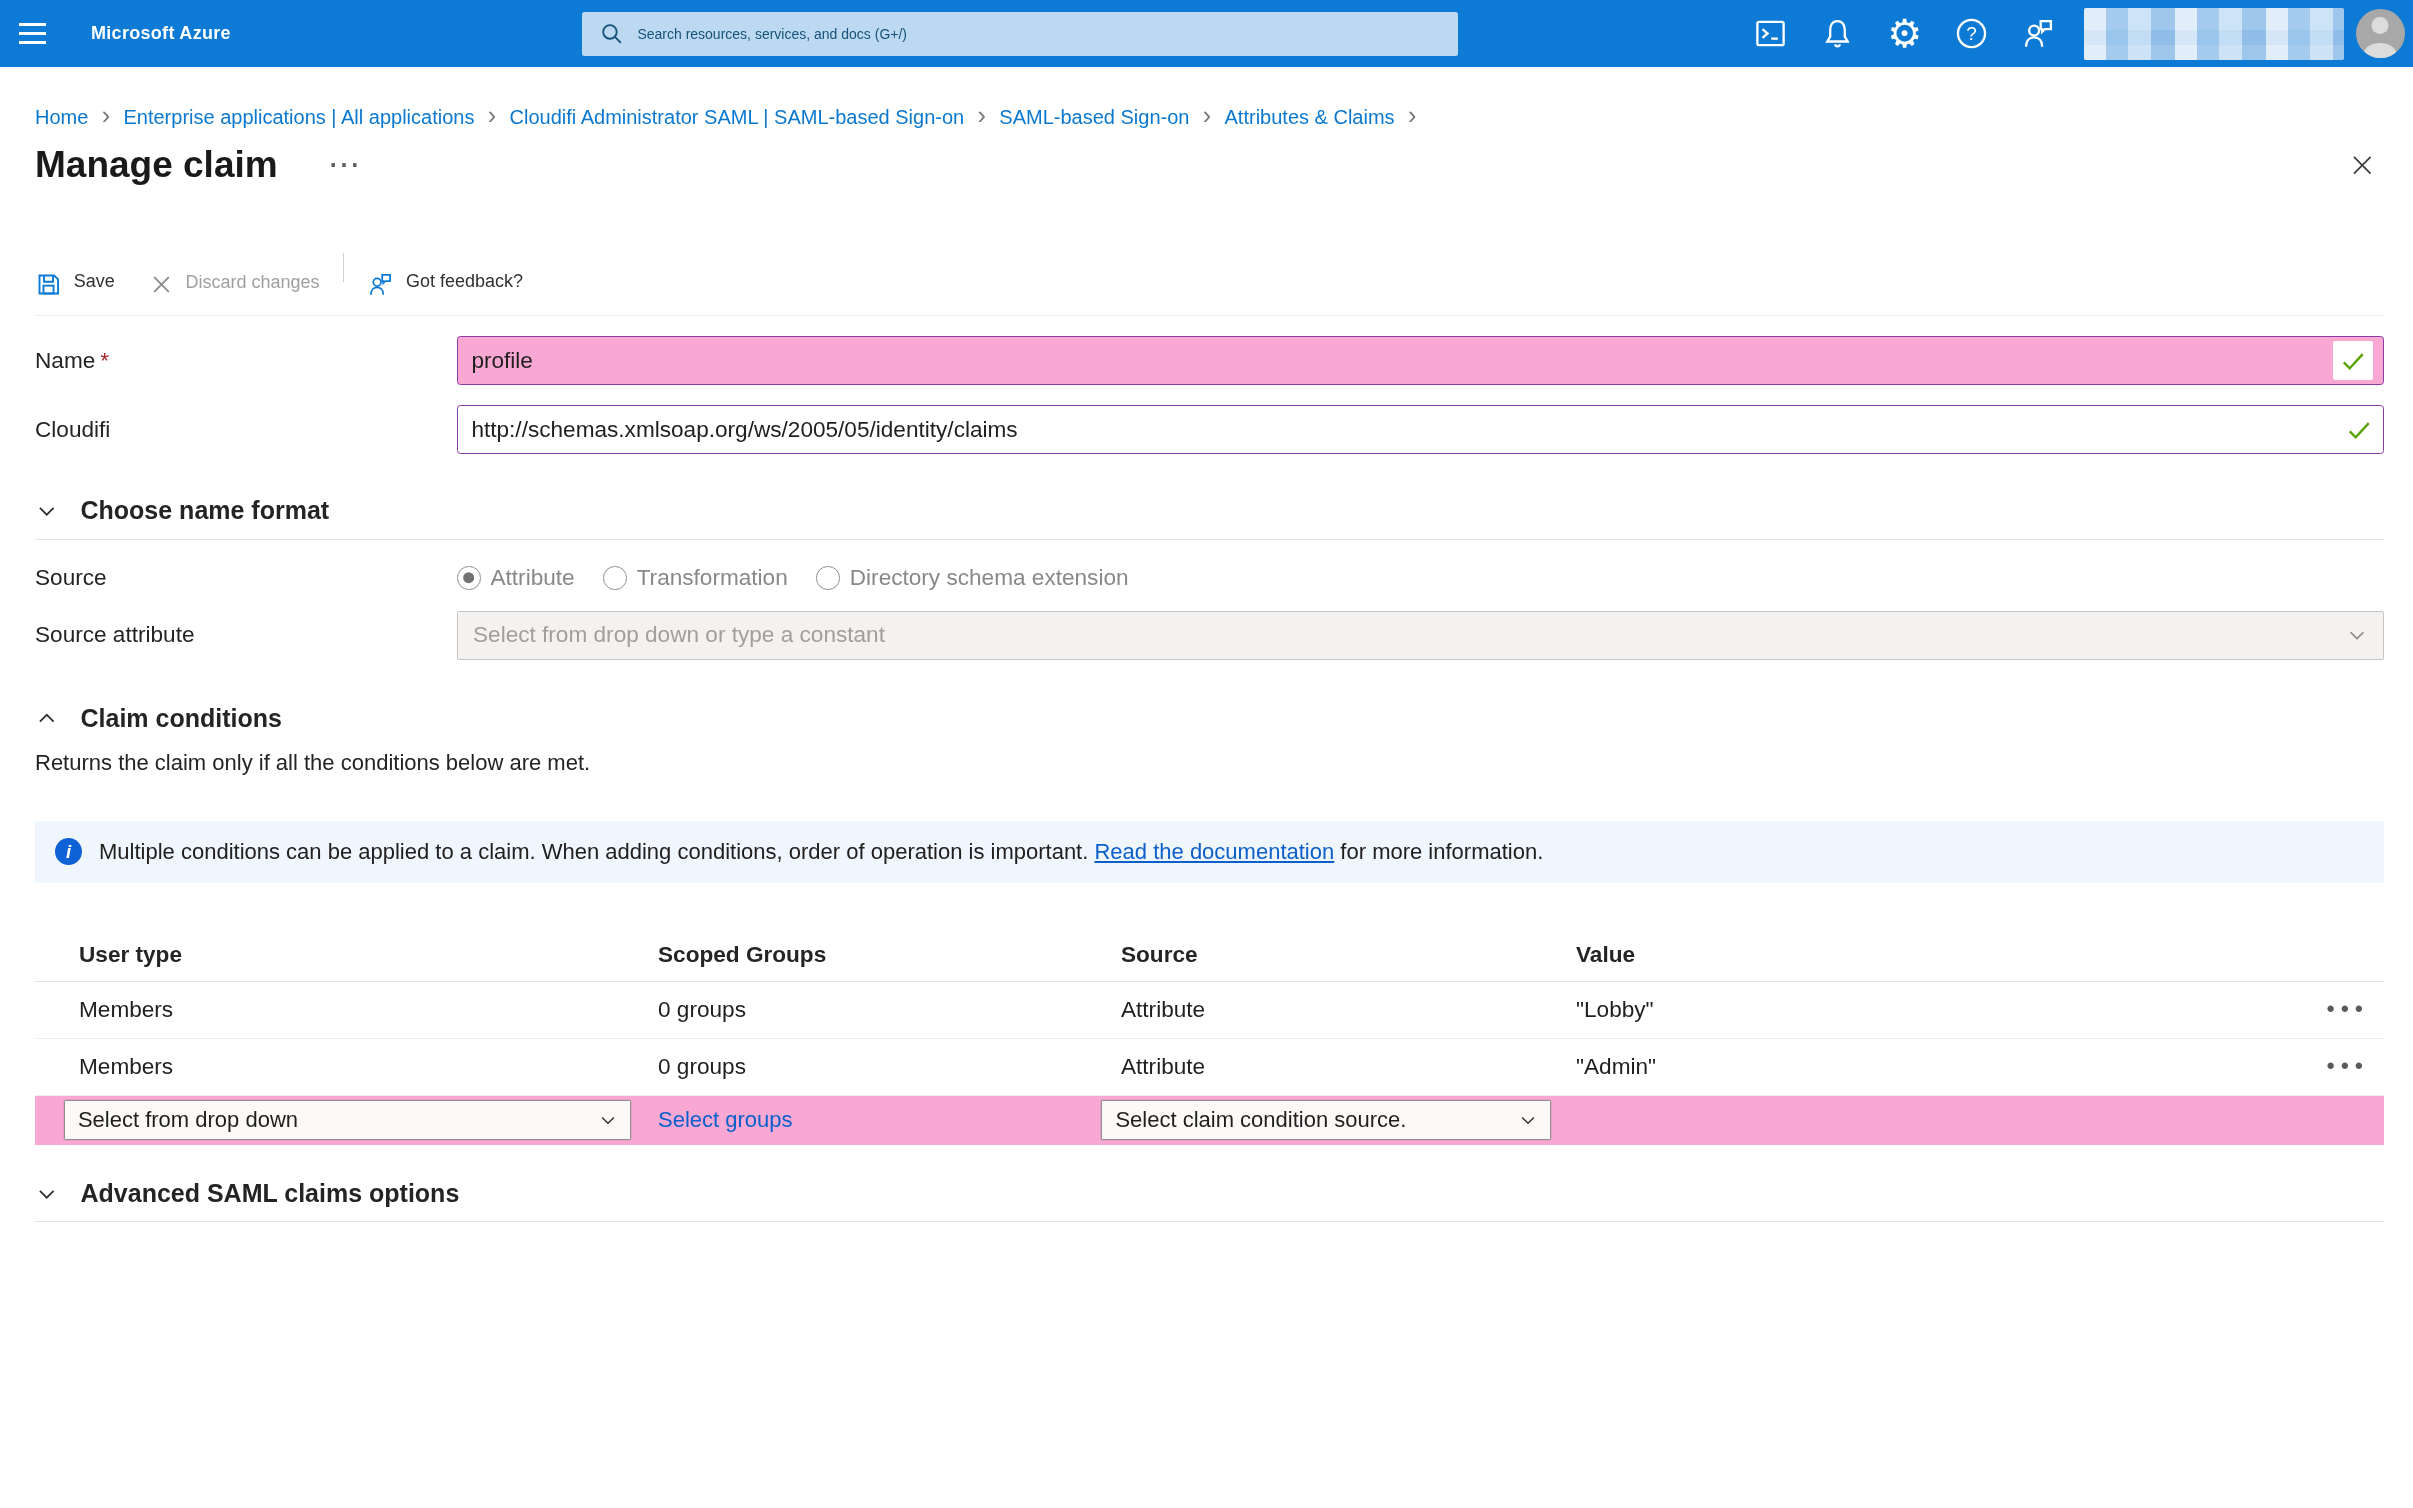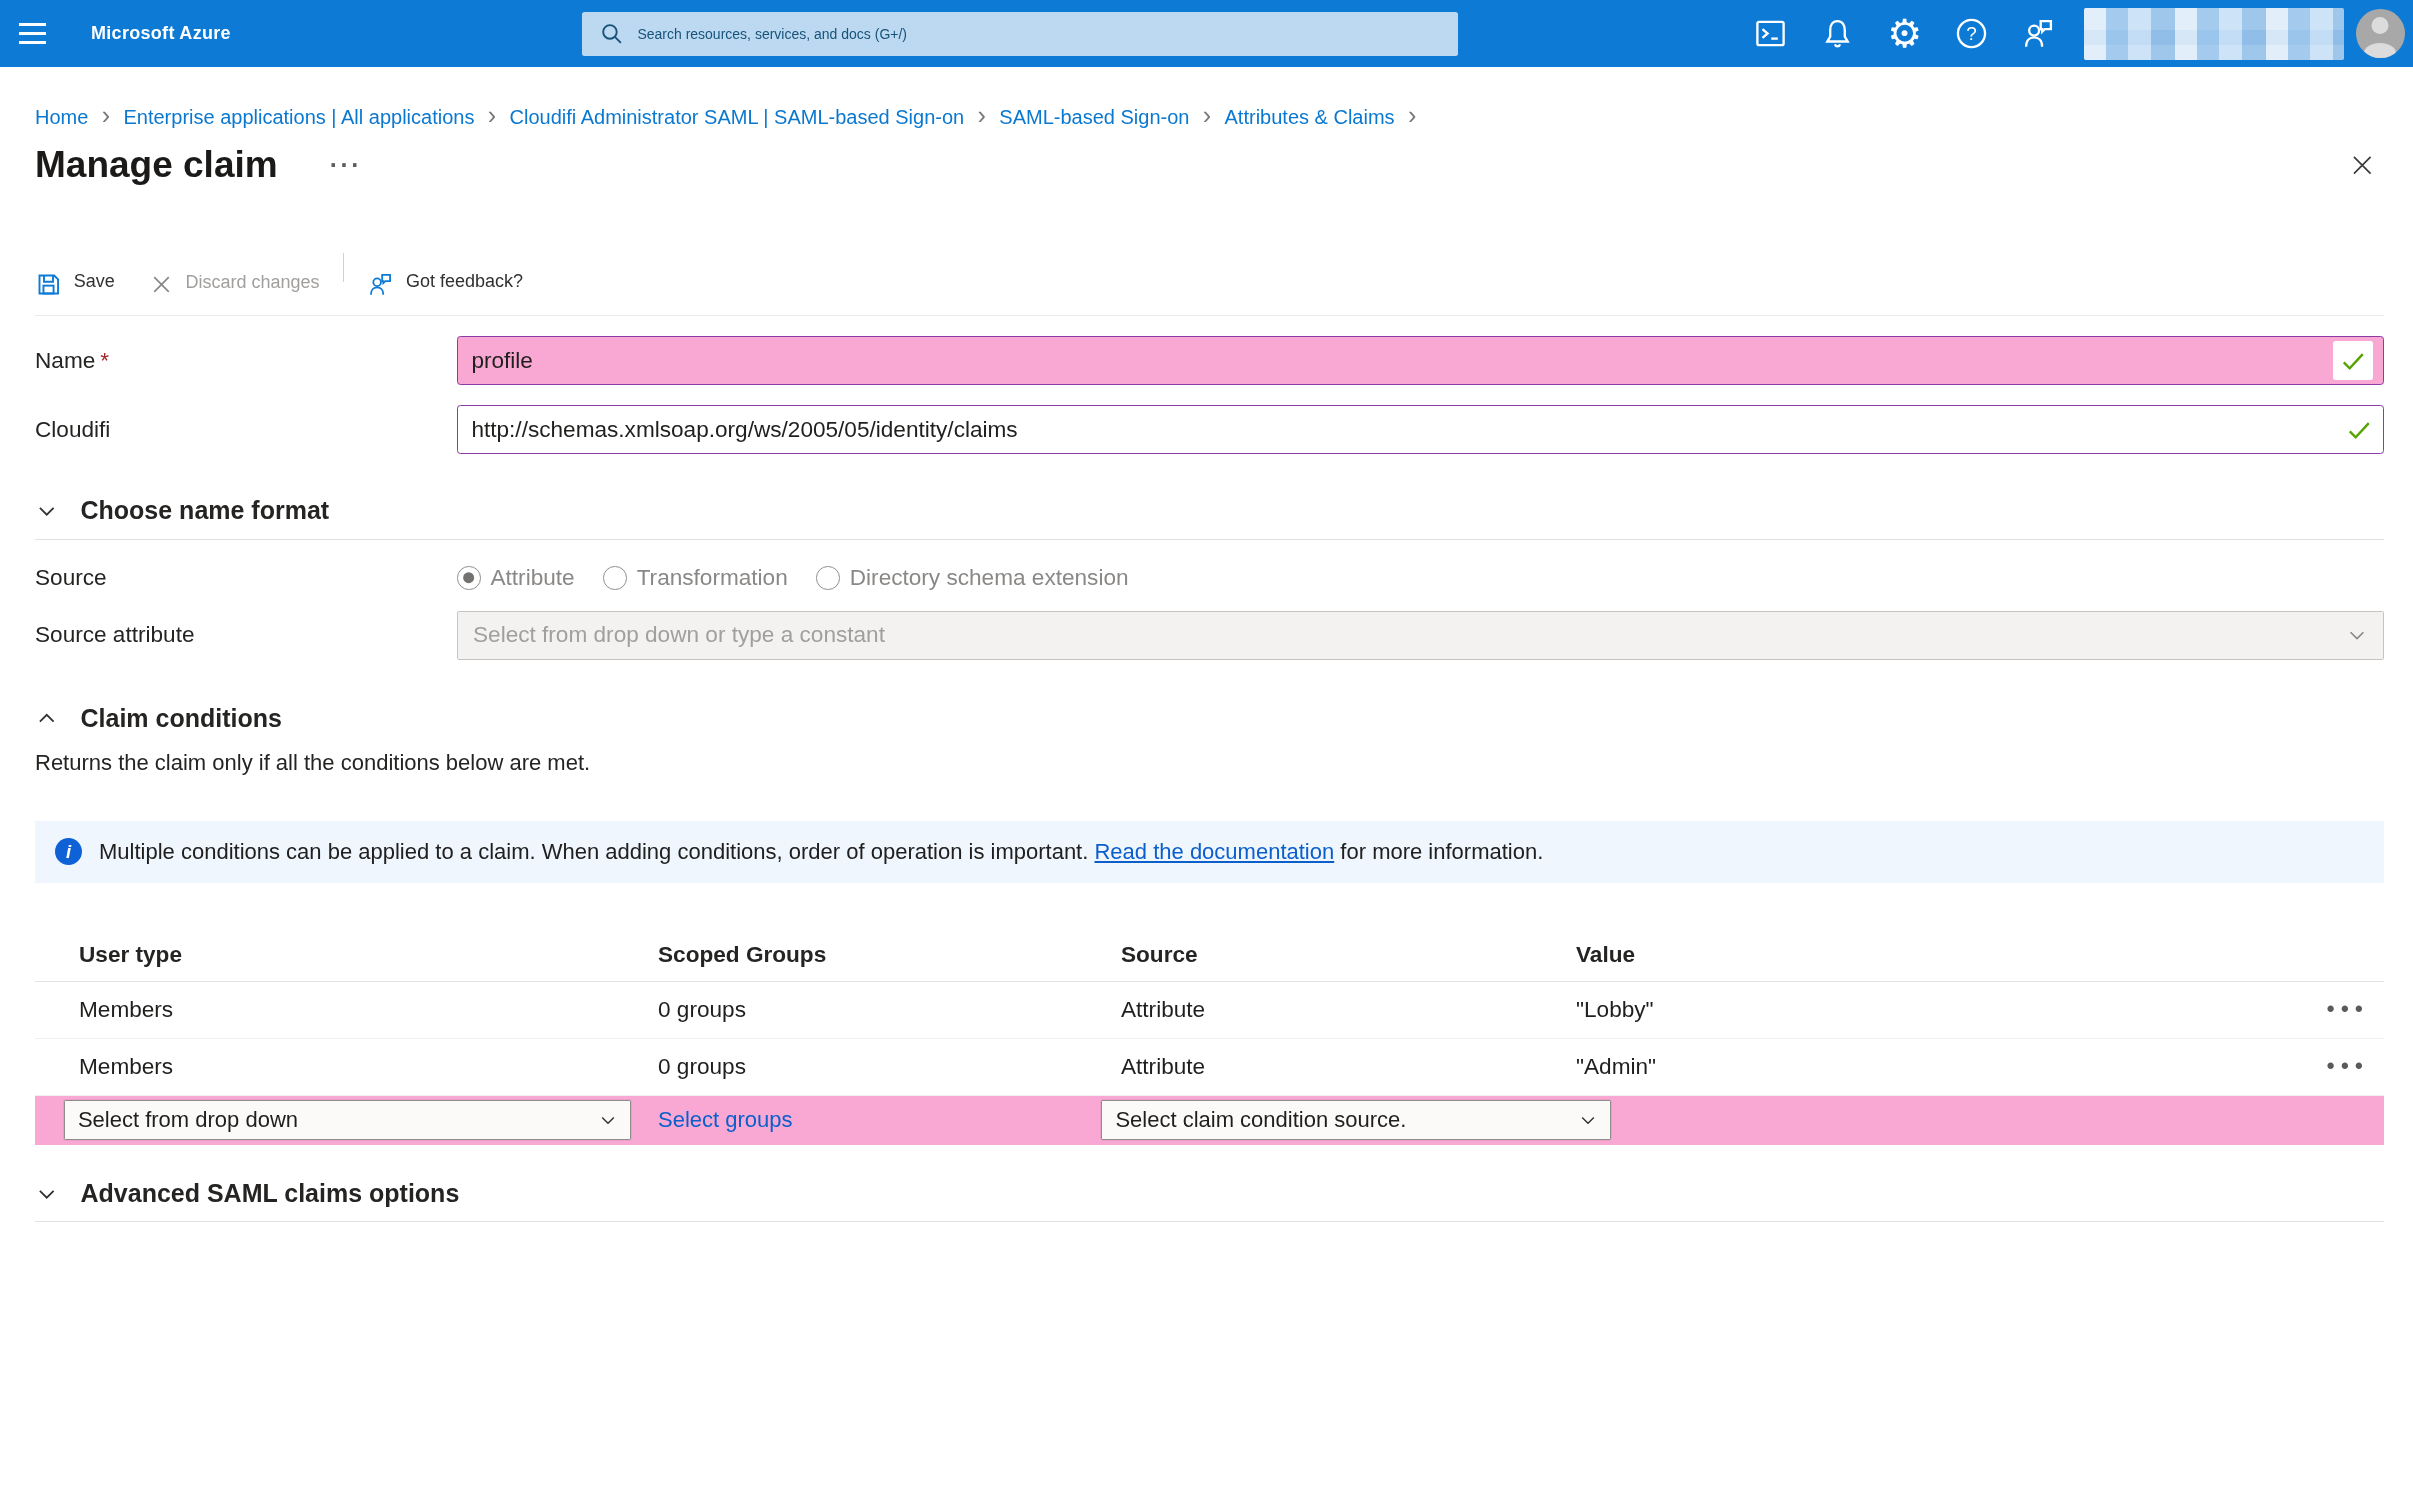--- a/index.html
+++ b/index.html
@@ -89,21 +89,21 @@
   .thead { height:52px; font-size:22.6px; font-weight:700; color:#252423; border-bottom:0.8px solid #e5e3e1; }
   .tbody-row { height:57px; font-size:22.6px; color:#201f1e; border-bottom:0.8px solid #f0efed; }
   .row-more { justify-self:end; padding-right:15px; cursor:pointer; color:#5c5a58; }
   .row-more::before { content:"\2022\2022\2022"; font-size:23.5px; letter-spacing:5.9px; }
 
   .edit-row { position:relative; height:49px; background:#f9a8d4; }
   .select { position:absolute; top:4.2px; height:40px; background:#fbfaf9; border:1.7px solid #8f8d8b; border-radius:1.7px;
     display:flex; align-items:center; justify-content:space-between; padding:0 11.7px 0 13.4px; font-size:22px;
     color:#201f1e; cursor:pointer; box-shadow:0 0 0 0.8px rgba(0,0,0,.08); }
   .sel-user { left:28.5px; width:567px; }
-  .sel-source { left:1066px; width:510px; }
+  .sel-source { left:1066px; width:450px; }
   .groups-link { position:absolute; left:623px; top:50%; transform:translateY(-50%); color:#0b5fcb;
     font-size:22px; cursor:pointer; }
 
   .advanced-head { margin-top:34px; }
 
   svg { display:block; }
 </style>
 </head>
 <body>
 

